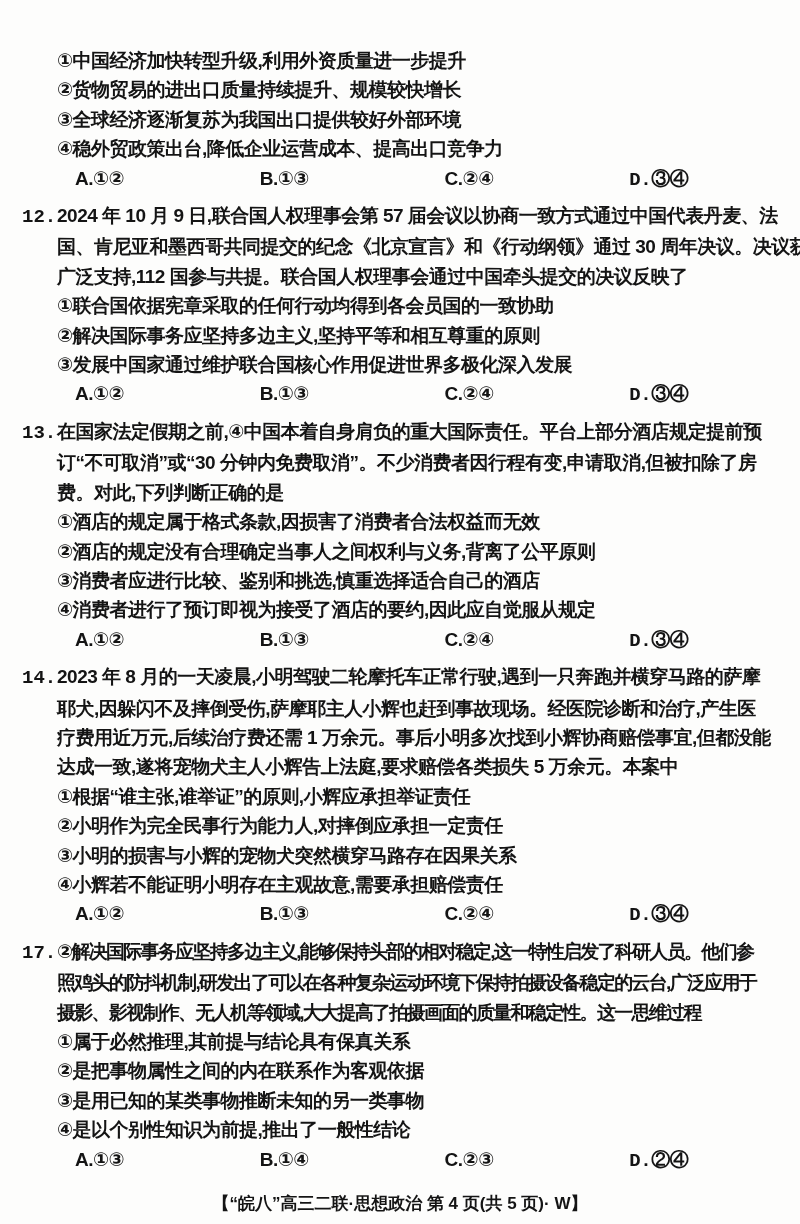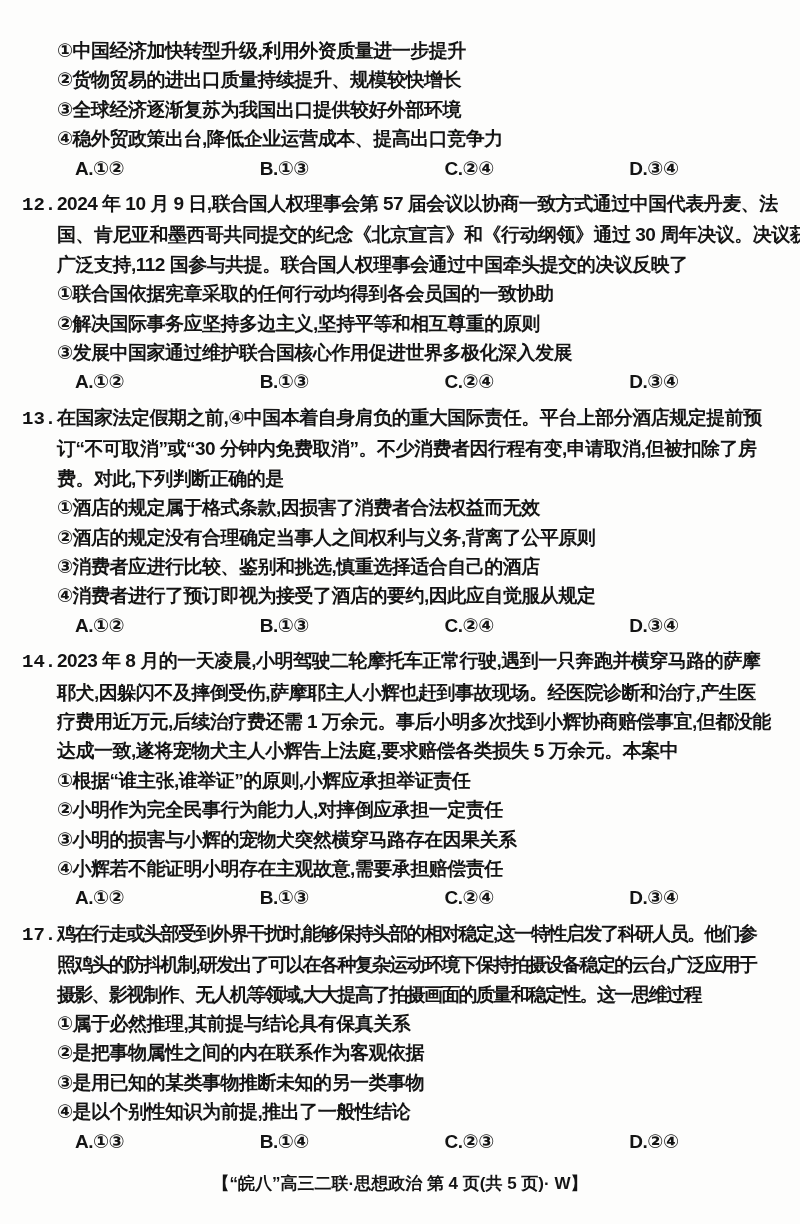--- a/index.html
+++ b/index.html
@@ -6,35 +6,35 @@
   .page{
     position:relative;
     width:800px;height:1224px;
     background:#fdfdfc;
     color:#141414;
     font-family:"Liberation Sans","DejaVu Sans",sans-serif;
     font-weight:700;
     font-size:19px;
     overflow:hidden;
     box-sizing:border-box;
-    padding-top:30px;
+    padding-top:40px;
   }
   .line{
     white-space:nowrap;
     line-height:29.4px;
     letter-spacing:-0.5px;
     padding-left:57px;
   }
   .line.qline{padding-left:22px;}
   .qnum{display:inline-block;width:35px;letter-spacing:0;font-family:Liberation Mono, monospace;}
   .tight{letter-spacing:-1.7px;}
   .question{margin-top:6px;}
   .choices{padding-left:75px;}
   .choice{display:inline-block;width:180px;}
-  .choice.last{width:auto;}
+  .choice.last{width:auto;font-family:Liberation Mono, monospace;}
   .footer{
     margin-top:15px;
     text-align:center;
     font-size:17px;
     letter-spacing:0;
     line-height:26px;
   }
 </style>
 </head>
 <body>
@@ -103,21 +103,21 @@
     <div class="line choices">
       <span class="choice">A.①②</span>
       <span class="choice">B.①③</span>
       <span class="choice">C.②④</span>
       <span class="choice last">D.③④</span>
     </div>
   </section>
 
   <section class="question">
     <div class="line qline tight">
-      <span class="qnum">17.</span><span>鸡在行走或头部受到外界干扰时,能够保持头部的相对稳定,这一特性启发了科研人员。他们参</span>
+      <span class="qnum">17.</span><span>②解决国际事务应坚持多边主义,能够保持头部的相对稳定,这一特性启发了科研人员。他们参</span>
     </div>
     <div class="line cont tight">照鸡头的防抖机制,研发出了可以在各种复杂运动环境下保持拍摄设备稳定的云台,广泛应用于</div>
     <div class="line cont tight">摄影、影视制作、无人机等领域,大大提高了拍摄画面的质量和稳定性。这一思维过程</div>
     <div class="line opt">①属于必然推理,其前提与结论具有保真关系</div>
     <div class="line opt">②是把事物属性之间的内在联系作为客观依据</div>
     <div class="line opt">③是用已知的某类事物推断未知的另一类事物</div>
     <div class="line opt">④是以个别性知识为前提,推出了一般性结论</div>
     <div class="line choices">
       <span class="choice">A.①③</span>
       <span class="choice">B.①④</span>

